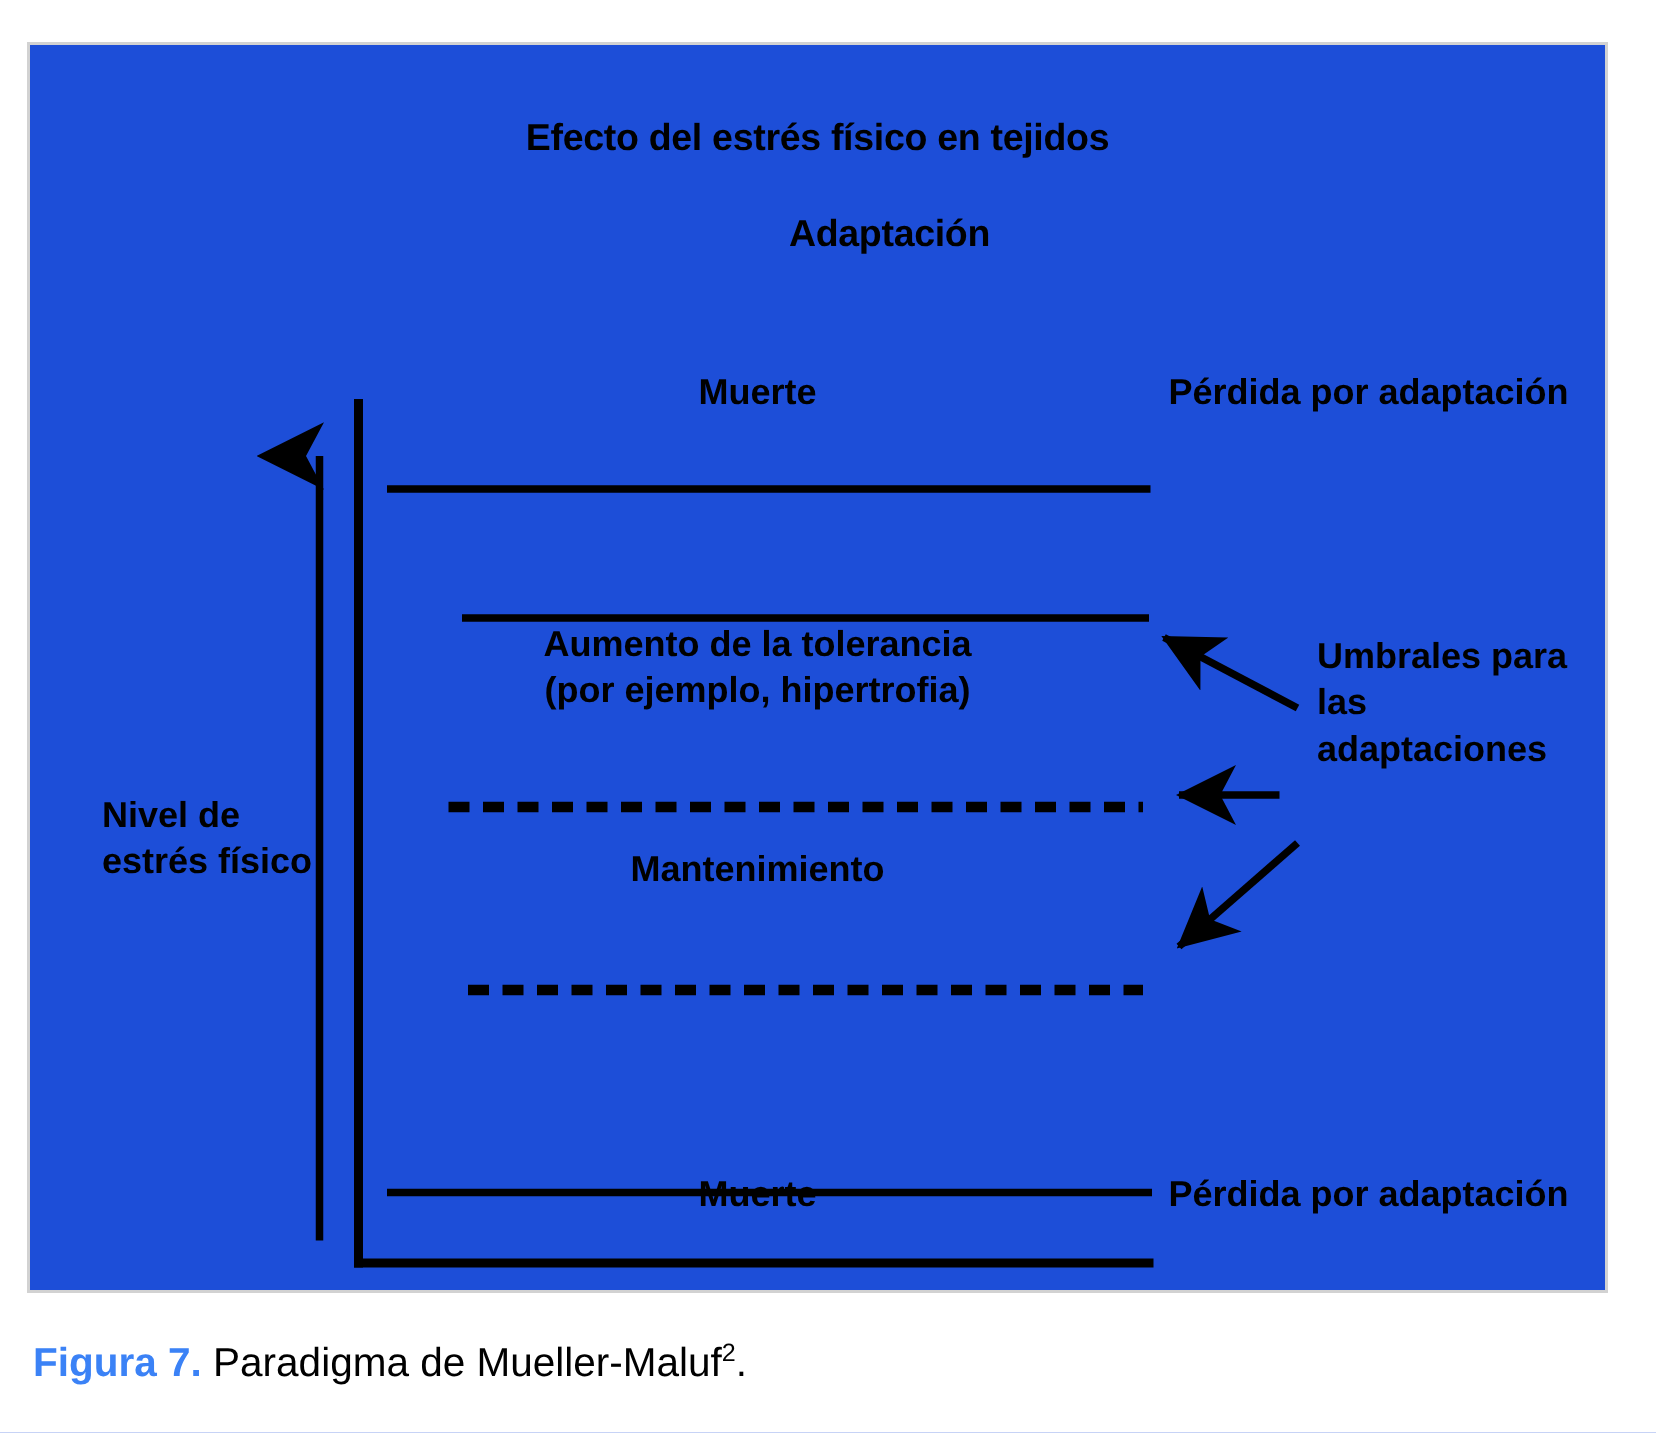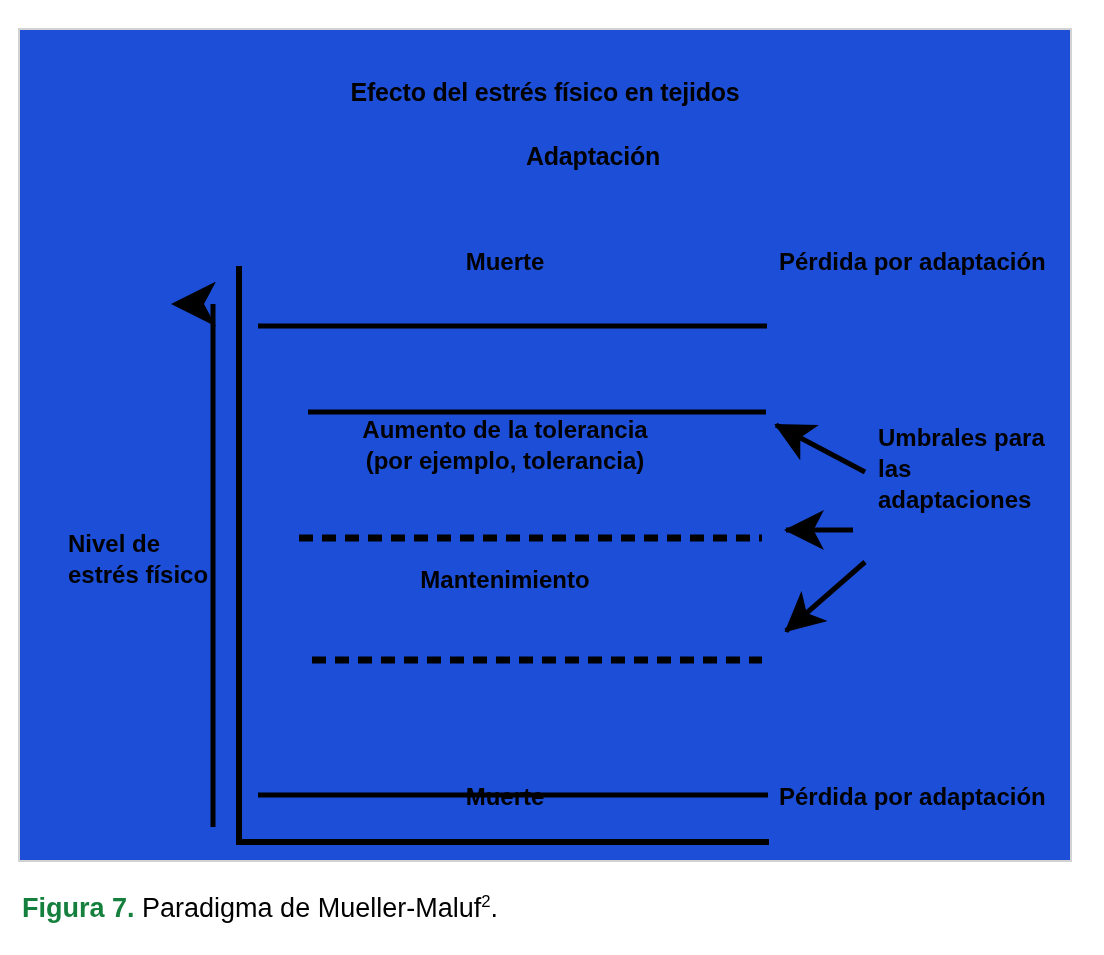--- a/index.html
+++ b/index.html
@@ -131,21 +131,21 @@
   <div class="diagram-title" id="title-main">Efecto del estrés físico en tejidos</div>
   <div class="diagram-title" id="title-sub">Adaptación</div>
 
   <div id="label-axis">Nivel de estrés físico</div>
 
   <div class="band-label" id="label-muerte-top">Muerte</div>
 
 
   <div class="band-label two-line" id="label-aumento">
     <div>Aumento de la tolerancia</div>
-    <div>(por ejemplo, tolerancia)</div>
+    <div>(por ejemplo, hipertrofia)</div>
   </div>
 
   <div class="band-label" id="label-mantenimiento">Mantenimiento</div>
 
 
   <div class="band-label" id="label-muerte-bottom">Muerte</div>
 
   <div class="side-label" id="label-perdida-top">Pérdida por adaptación</div>
 
   <div class="side-label" id="label-perdida-bottom">Pérdida por adaptación</div>
@@ -180,14 +180,14 @@
     <line x1="845" y1="442" x2="756" y2="395" stroke="#000000" stroke-width="5" marker-end="url(#arrowhead-flat)"></line>
 
     <line x1="833" y1="500" x2="766" y2="500" stroke="#000000" stroke-width="5" marker-end="url(#arrowhead-flat)"></line>
 
     <line x1="845" y1="532" x2="766" y2="601" stroke="#000000" stroke-width="5" marker-end="url(#arrowhead-flat)"></line>
   </svg>
 
 </div>
 
 <div id="figure-caption">
-  <span id="caption-label" style="color: #15803d;">Figura 7.</span><span>&nbsp;</span><span id="caption-text"><span>Paradigma de Mueller-Maluf</span><sup>2</sup><span>.</span></span>
+  <span id="caption-label" style="color: #3b82f6;">Figura 7.</span><span>&nbsp;</span><span id="caption-text"><span>Paradigma de Mueller-Maluf</span><sup>2</sup><span>.</span></span>
 </div>
 
 </body></html>

